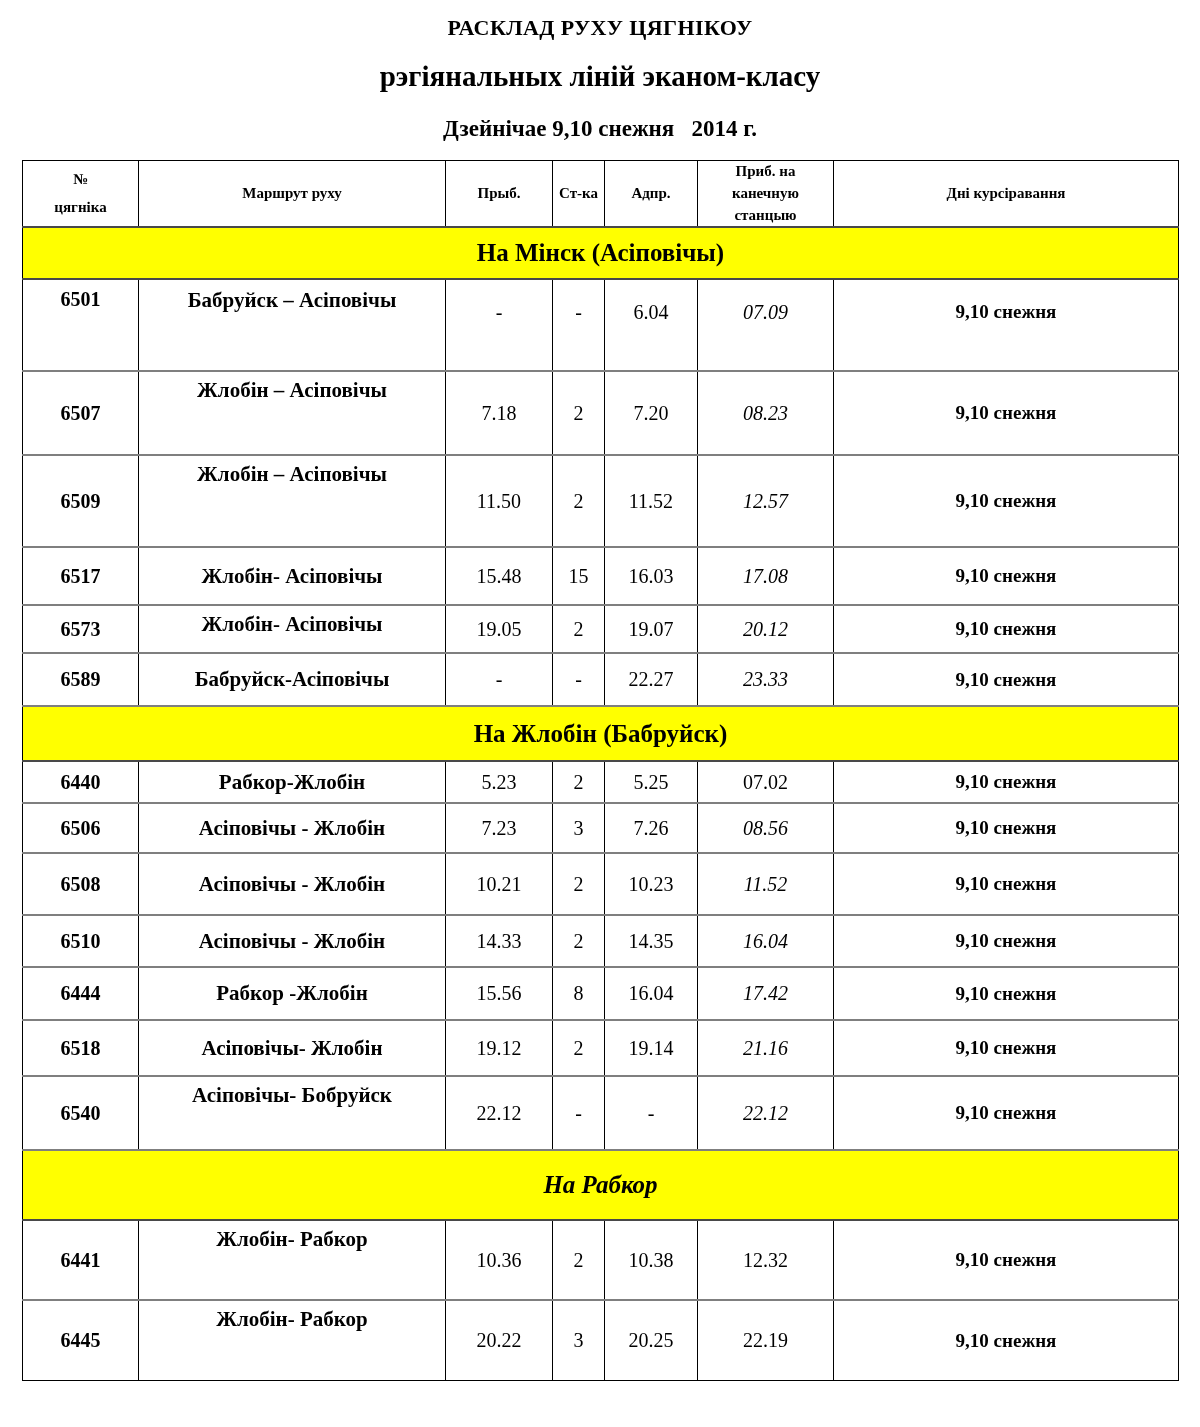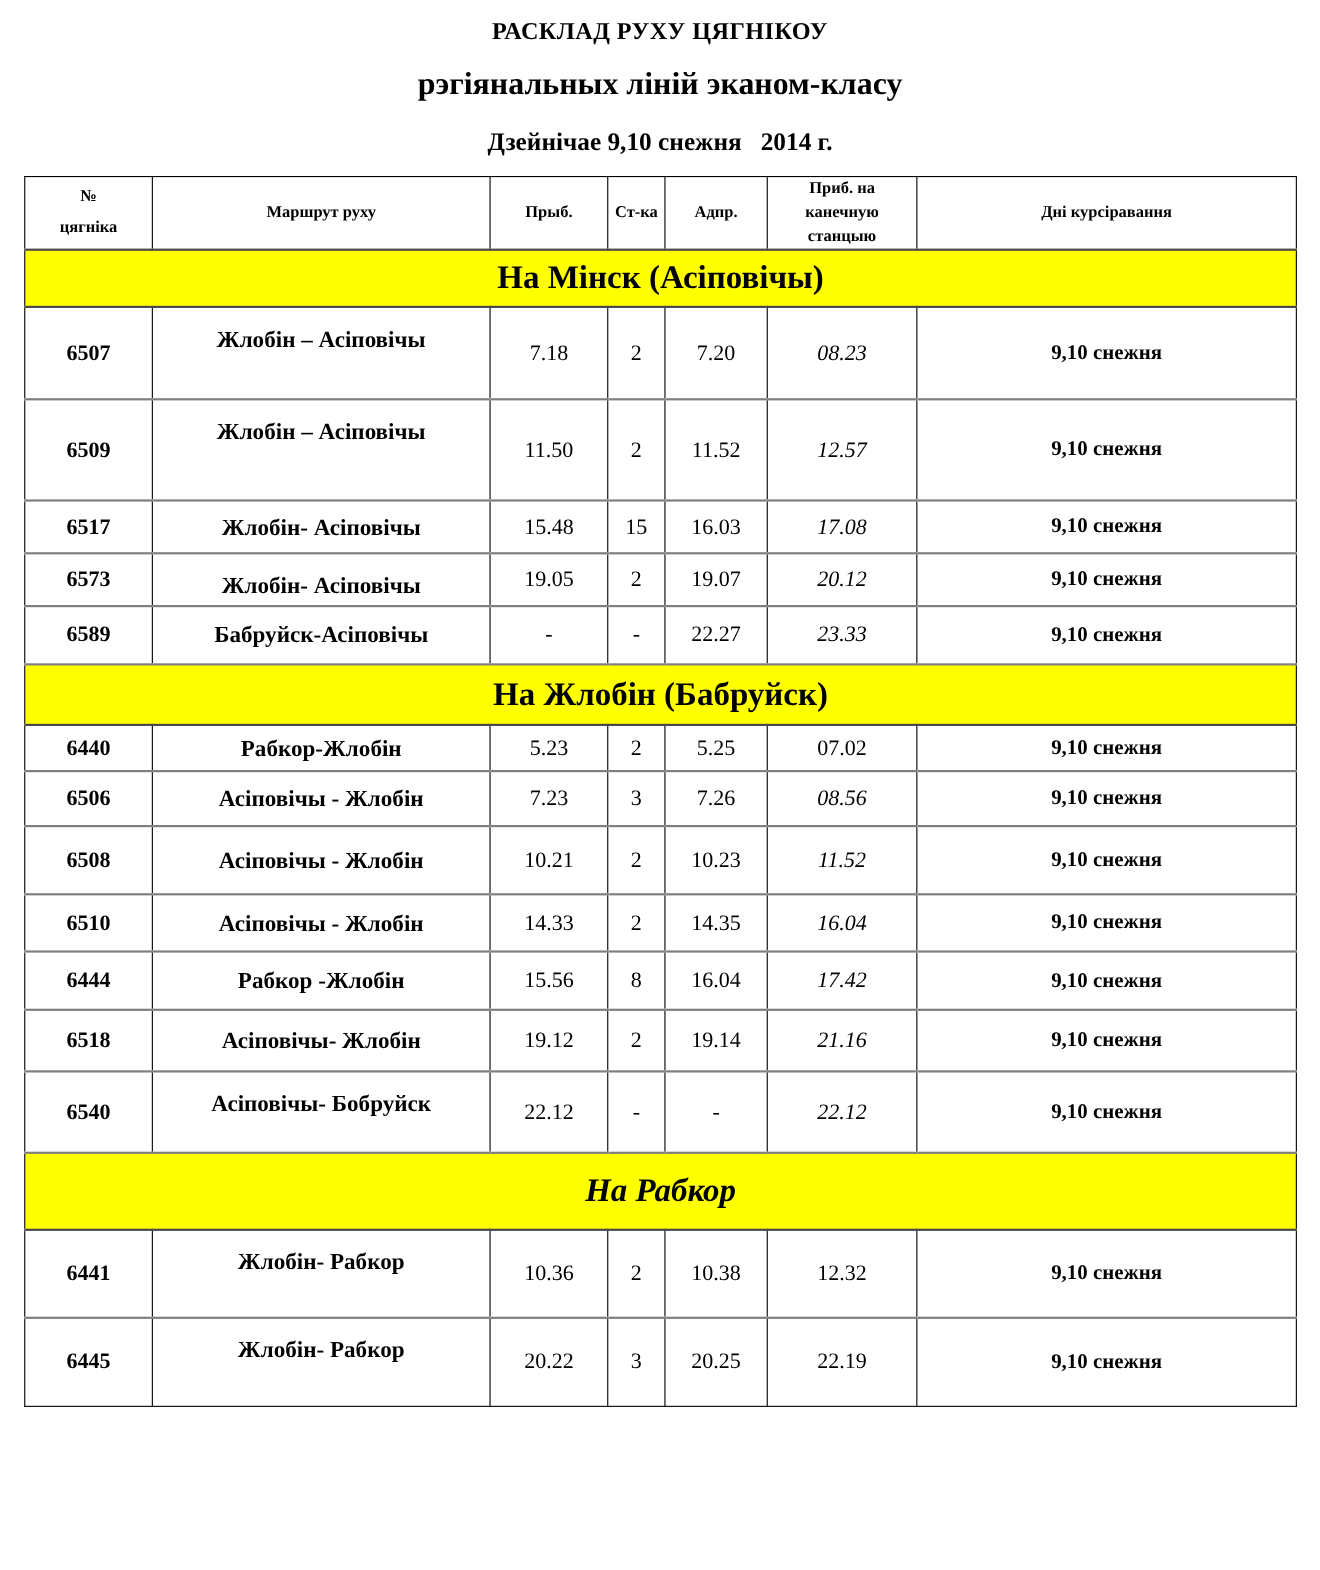--- a/index.html
+++ b/index.html
@@ -24,38 +24,38 @@
     margin: 18px 0 0 22px;
     border: 1px solid #000;
   }
   th, td { border-left: 1px solid #000; border-right: 1px solid #000; text-align: center; vertical-align: middle; padding: 0; }
   thead th { border: 1px solid #000; font-size: 15px; font-weight: bold; height: 62px; padding: 2px 6px; line-height: 1.45; }
   .num-hdr { display: flex; flex-direction: column; justify-content: space-between; height: 50px; align-items: center; }
   .th-final { padding: 0 8px; }
 
   tr.section-row td {
     background: #ffff00;
-    font-size: 30px;
+    font-size: 25px;
     font-weight: bold;
     border-top: 2px solid #494949;
     border-bottom: 2px solid #494949;
   }
   tr.section-row.italic td { font-style: italic; margin-left: 40px; }
 
   tr.data-row td { border-top: 2px solid #7f7f7f; border-bottom: 2px solid #7f7f7f; }
   tr.data-row:last-child td { border-bottom: 1px solid #000; }
 
   td.c-num   { font-weight: bold; font-size: 20px; }
   td.c-route { font-weight: bold; font-size: 21px; }
   td.c-val   { font-size: 20px; }
   td.c-final { font-size: 20px; }
   td.c-final.it { font-style: italic; }
   td.c-days  { font-weight: bold; font-size: 19px; }
 
-  td.cell-top { vertical-align: top; padding-top: 16px; }
+  td.cell-top { vertical-align: top; padding-top: 6px; }
   tr.all-top td { vertical-align: top; padding-top: 21px; }
   tr.all-top td.cell-top { padding-top: 8px; }
 </style>
 </head>
 <body>
 
 <div class="titles">
   <div class="t1">РАСКЛАД РУХУ ЦЯГНІКОУ</div>
   <div class="t2">рэгіянальных ліній эканом-класу</div>
   <div class="t4">Дзейнічае  9,10 снежня &nbsp; 2014 г.</div>
@@ -84,39 +84,48 @@
       <th>Ст-ка</th>
       <th>Адпр.</th>
       <th class="th-final">Приб. на канечную станцыю</th>
       <th>Дні курсіравання</th>
     </tr>
   </thead>
   <tbody id="schedule-body">
       <tr class="section-row">
         <td colspan="7" style="height: 52px;">На Мінск (Асіповічы)</td>
       </tr>
+      <tr class="data-row all-top" style="height: 92px;">
+        <td class="c-num cell-top">6501</td>
+        <td class="c-route cell-top">Бабруйск – Асіповічы</td>
+        <td class="c-val">-</td>
+        <td class="c-val">-</td>
+        <td class="c-val">6.04</td>
+        <td class="c-final it">07.09</td>
+        <td class="c-days">9,10 снежня</td>
+      </tr>
       <tr class="data-row" style="height: 84px;">
         <td class="c-num">6507</td>
         <td class="c-route cell-top">Жлобін – Асіповічы</td>
         <td class="c-val">7.18</td>
         <td class="c-val">2</td>
         <td class="c-val">7.20</td>
         <td class="c-final it">08.23</td>
         <td class="c-days">9,10 снежня</td>
       </tr>
       <tr class="data-row" style="height: 92px;">
         <td class="c-num">6509</td>
         <td class="c-route cell-top">Жлобін – Асіповічы</td>
         <td class="c-val">11.50</td>
         <td class="c-val">2</td>
         <td class="c-val">11.52</td>
         <td class="c-final it">12.57</td>
         <td class="c-days">9,10 снежня</td>
       </tr>
-      <tr class="data-row" style="height: 48px;">
+      <tr class="data-row" style="height: 58px;">
         <td class="c-num">6517</td>
         <td class="c-route">Жлобін- Асіповічы</td>
         <td class="c-val">15.48</td>
         <td class="c-val">15</td>
         <td class="c-val">16.03</td>
         <td class="c-final it">17.08</td>
         <td class="c-days">9,10 снежня</td>
       </tr>
       <tr class="data-row" style="height: 48px;">
         <td class="c-num">6573</td>

